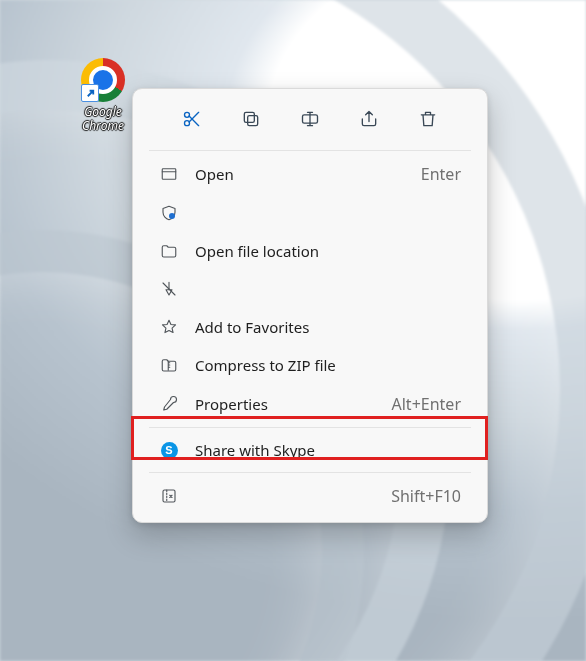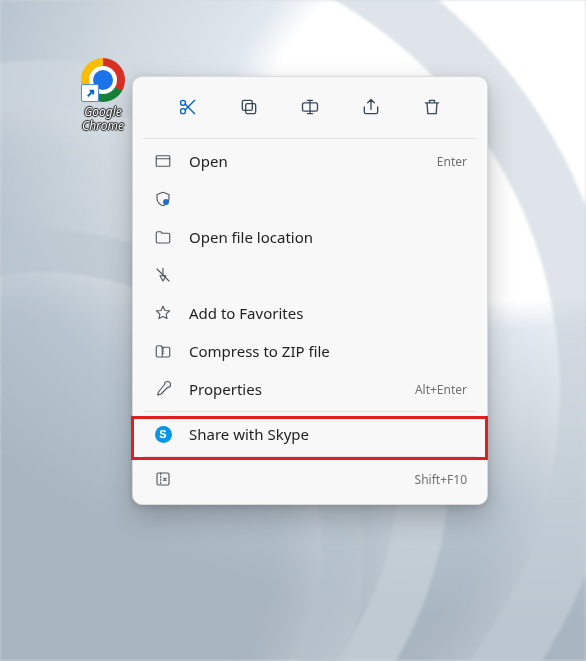--- a/index.html
+++ b/index.html
@@ -65,27 +65,27 @@
     border:1px solid #4a90e2;
     border-radius:2px;
     display:flex; align-items:center; justify-content:center;
   }
   .shortcut-arrow svg{ width:11px;height:11px;stroke:#0a64c2;fill:none;stroke-width:2;}
 
   
   .context-menu {
     position: absolute;
     left: 132px;
-    top: 76px;
+    top: 88px;
     width: 356px;
     background: #f8f8f8;
     border: 1px solid #dadada;
     border-radius: 10px;
     box-shadow: 0 12px 28px rgba(0,0,0,.22), 0 2px 6px rgba(0,0,0,.12);
-    padding: 6px 6px;
+    padding: 6px 12px;
     box-sizing: border-box;
   }
   .action-row {
     display:flex; justify-content:space-around;
     padding: 10px 18px 10px 18px;
   }
   .action-btn {
     width:32px; height:32px;
     display:flex; align-items:center; justify-content:center;
     border-radius:4px;
@@ -105,21 +105,21 @@
   }
   .menu-item .mi-icon svg { width:18px;height:18px; fill:none; stroke:#50555a; stroke-width:1.5; stroke-linecap:round; stroke-linejoin:round;}
   .menu-item .mi-label {
     margin-left:16px;
     font-size:15px;
     color:#1f1f1f;
   }
   .menu-item .mi-accel {
     margin-left:auto;
     color:#707070;
-    font-size:12px;
+    font-size:16px;
   }
   .highlight-red {
     position:absolute;
     left:131px; top:416px;
     width:357px; height:44px;
     border:3px solid #e02020;
     pointer-events:none;
     box-sizing:border-box;
   }
 

